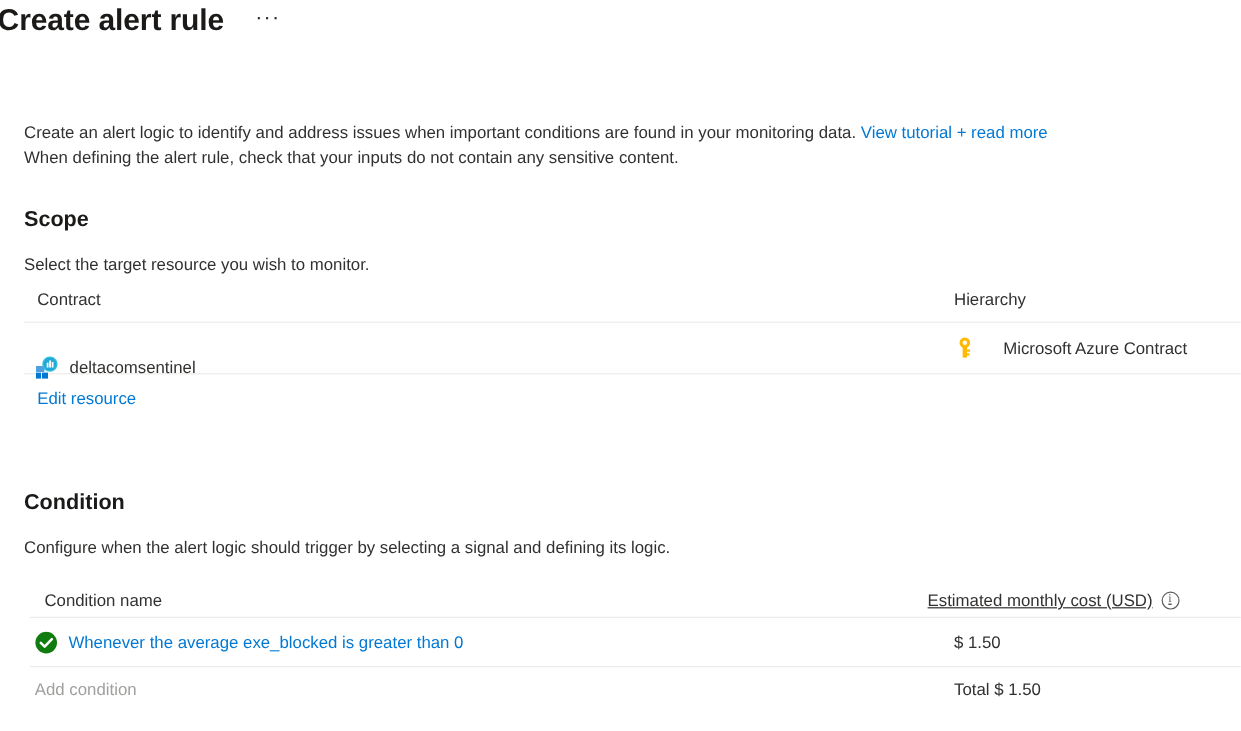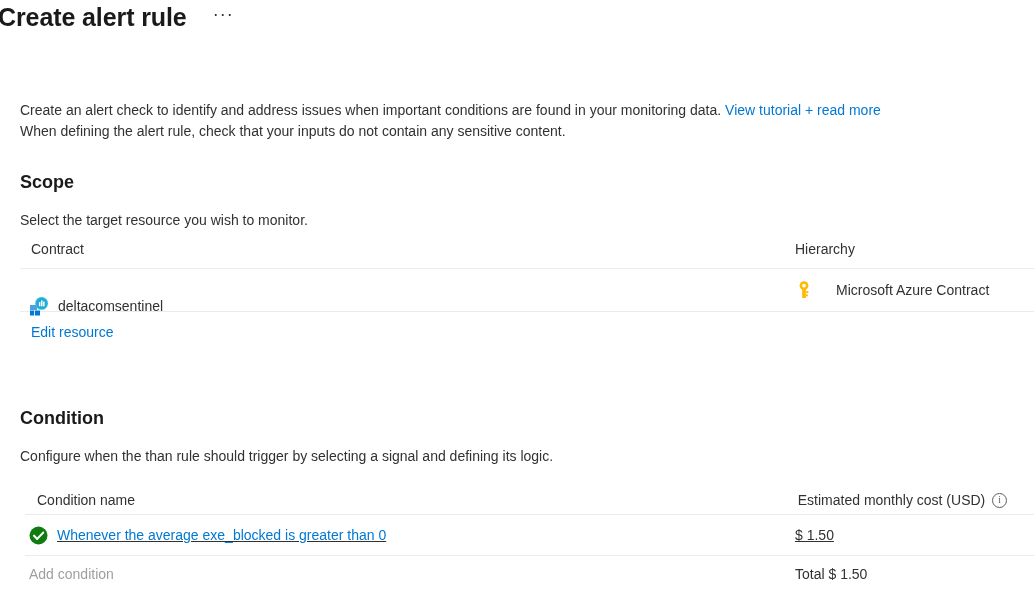--- a/index.html
+++ b/index.html
@@ -145,31 +145,31 @@
     align-items: center;
     height: 28px;
     font-size: 14px;
     color: #323130;
   }
   .cond-head .col-name { width: 748px; padding-left: 12px; }
   .cond-head .col-cost {
     flex: 1;
     display: flex;
     align-items: center;
-    justify-content: center;
+    justify-content: flex-start;
     gap: 7px;
     padding-right: 2px;
+    text-decoration: underline;
   }
 
   .cond-row {
     display: flex;
     align-items: center;
     height: 40px;
     font-size: 14px;
-    text-decoration: underline;
   }
   .cond-row .cell-name {
     width: 748px;
     display: flex;
     align-items: center;
     gap: 9px;
     padding-left: 4px;
   }
   .cond-row .cell-cost {
     flex: 1;
@@ -216,21 +216,21 @@
 <body>
 
 <div class="page">
 
   <div class="title-row">
     <div class="page-title">Create alert rule</div>
     <div class="more-menu">···</div>
   </div>
 
   <div class="intro">
-    <span>Create an alert check to identify and address issues when important conditions are found in your monitoring data.</span>
+    <span>Create an alert logic to identify and address issues when important conditions are found in your monitoring data.</span>
     <a class="link" href="#">View tutorial + read more</a>
     <span class="line2">When defining the alert rule, check that your inputs do not contain any sensitive content.</span>
   </div>
 
   <div class="section-heading" id="scope-heading">Scope</div>
   <div class="section-sub" id="scope-sub">Select the target resource you wish to monitor.</div>
 
   <div class="scope-table">
     <div class="scope-head">
       <div class="col-resource">Contract</div>
@@ -268,21 +268,21 @@
 
       </div>
     </div>
 
     <div class="rule"></div>
   </div>
 
   <a class="link" href="#" id="edit-resource-link">Edit resource</a>
 
   <div class="section-heading" id="condition-heading">Condition</div>
-  <div class="section-sub" id="condition-sub">Configure when the than rule should trigger by selecting a signal and defining its logic.</div>
+  <div class="section-sub" id="condition-sub">Configure when the alert logic should trigger by selecting a signal and defining its logic.</div>
 
   <div class="cond-table">
     <div class="cond-head">
       <div class="col-name">Condition name</div>
       <div class="col-cost">
         <span>Estimated monthly cost (USD)</span>
         <span class="info-circle">i</span>
       </div>
     </div>
     <div class="rule"></div>

